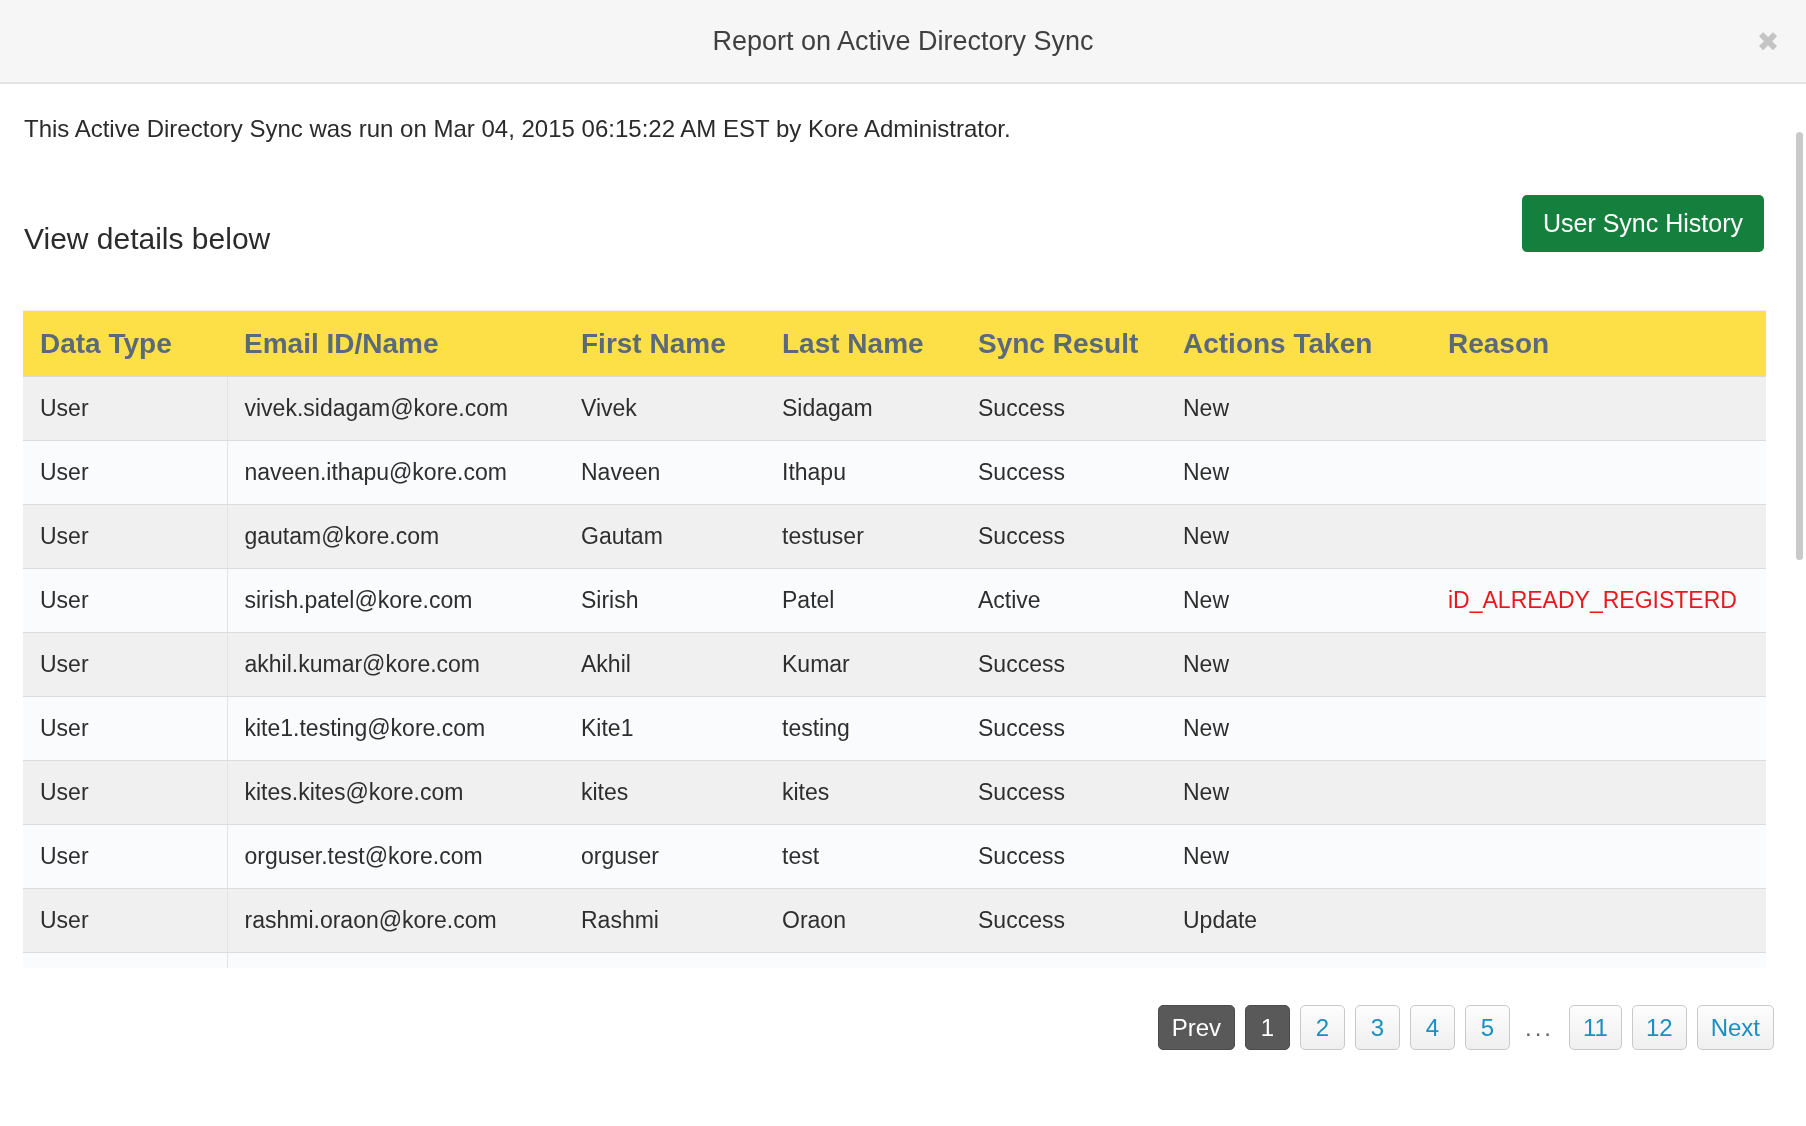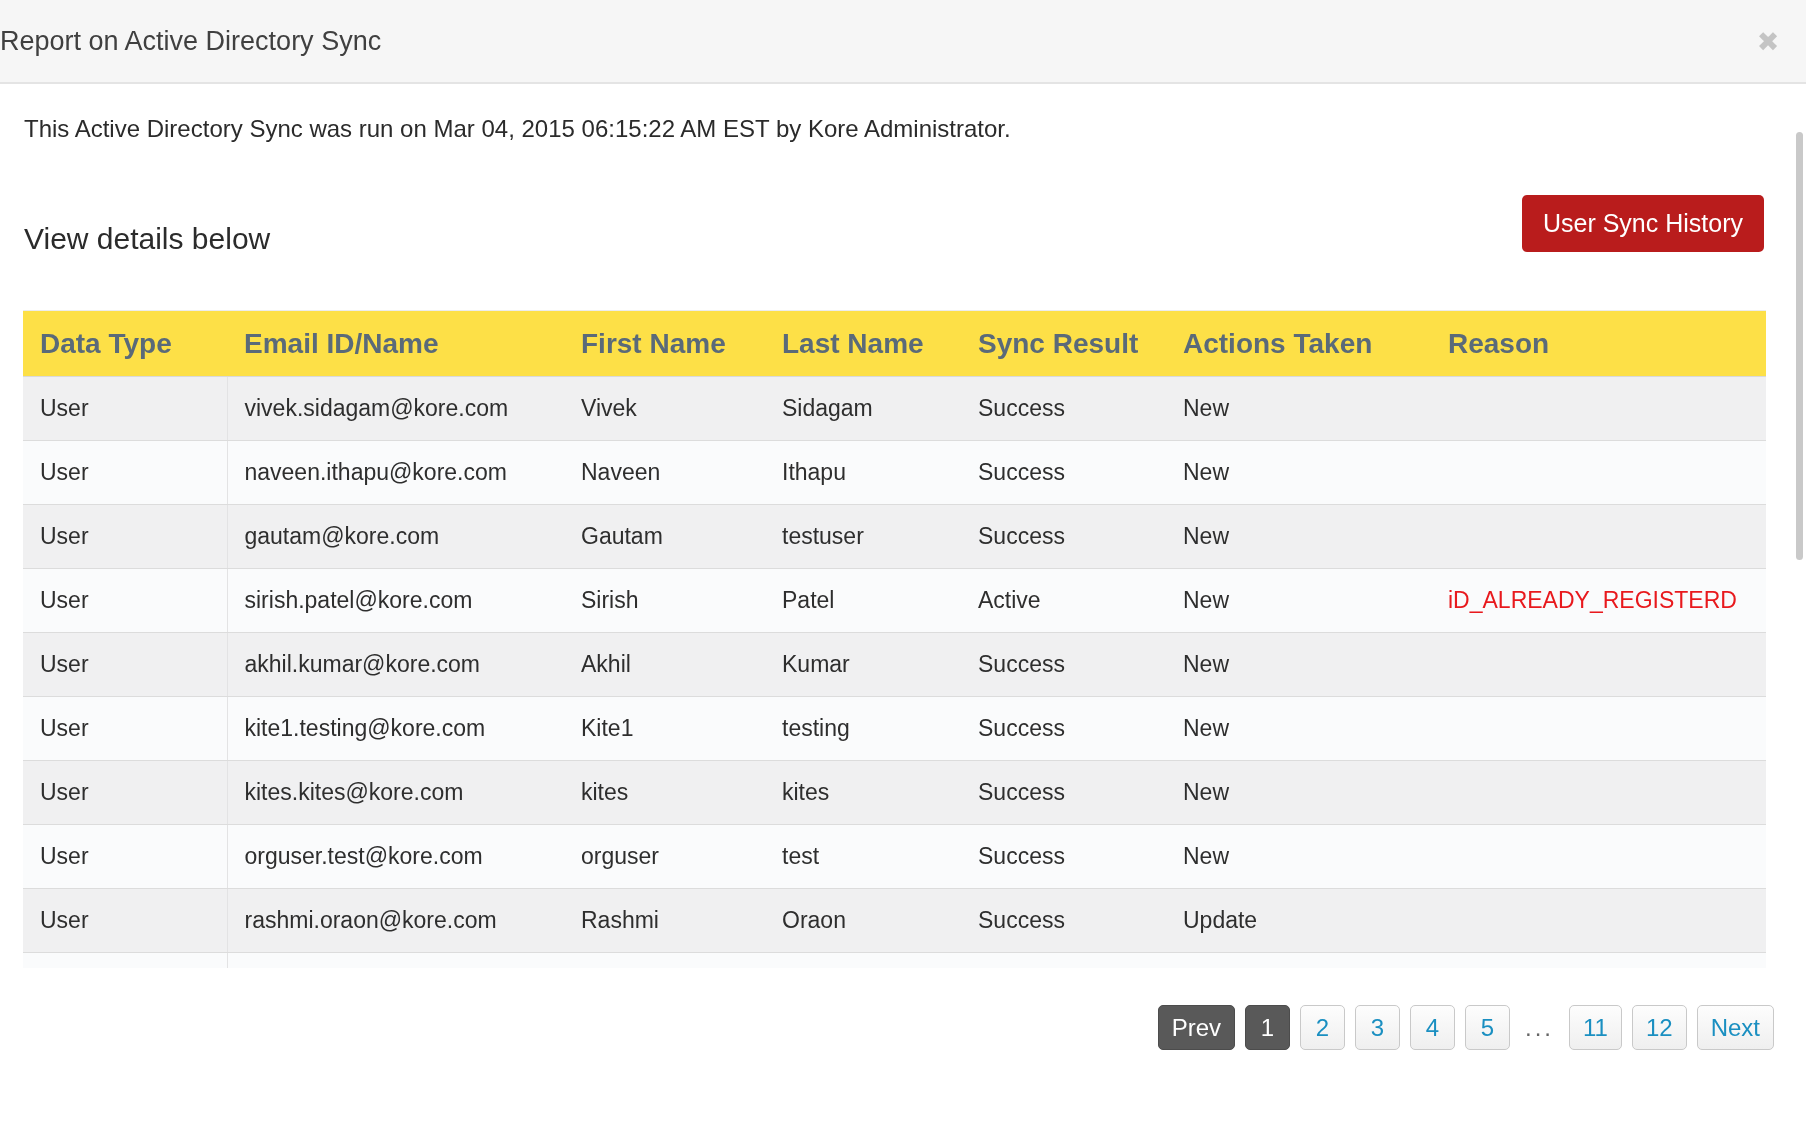--- a/index.html
+++ b/index.html
@@ -8,21 +8,21 @@
     background:#ffffff;
     font-family:"Liberation Sans","DejaVu Sans",sans-serif;
     color:#2e2e2e;
   }
   
   .modal-header{
     position:absolute;top:0;left:0;width:1806px;height:84px;
     background:#f6f6f6;border-bottom:2px solid #e4e4e4;box-sizing:border-box;
   }
   .modal-title{
-    text-align:left;line-height:82px;font-size:27px;color:#404040;
+    text-align:center;line-height:82px;font-size:27px;color:#404040;
   }
   .close-btn{
     position:absolute;top:24px;right:20px;width:36px;height:36px;
     font-size:27px;line-height:36px;text-align:center;
     color:#c4c4c4;font-weight:bold;cursor:pointer;user-select:none;
   }
   
   .summary{position:absolute;left:24px;top:112px;}
   .summary-line1{font-size:24px;color:#2b2b2b;line-height:34px;}
   .summary-line2{font-size:24px;color:#2b2b2b;font-weight:bold;line-height:38px;}
@@ -78,21 +78,21 @@
 <div class="modal-header">
   <div class="modal-title">Report on Active Directory Sync</div>
   <div class="close-btn">✖</div>
 </div>
 
 <div class="summary">
   <div class="summary-line1">This Active Directory Sync was run on Mar 04, 2015 06:15:22 AM EST by Kore Administrator.</div>
 </div>
 <div class="view-details">View details below</div>
 
-<button class="sync-history-btn" style="background: #b91c1c;">User Sync History</button>
+<button class="sync-history-btn" style="background: #15803d;">User Sync History</button>
 
 <div class="table-wrap">
   <table>
     <colgroup>
       <col style="width:204px">
         <col style="width:337px">
         <col style="width:201px">
       <col style="width:196px">
         <col style="width:205px">
         <col style="width:265px">

